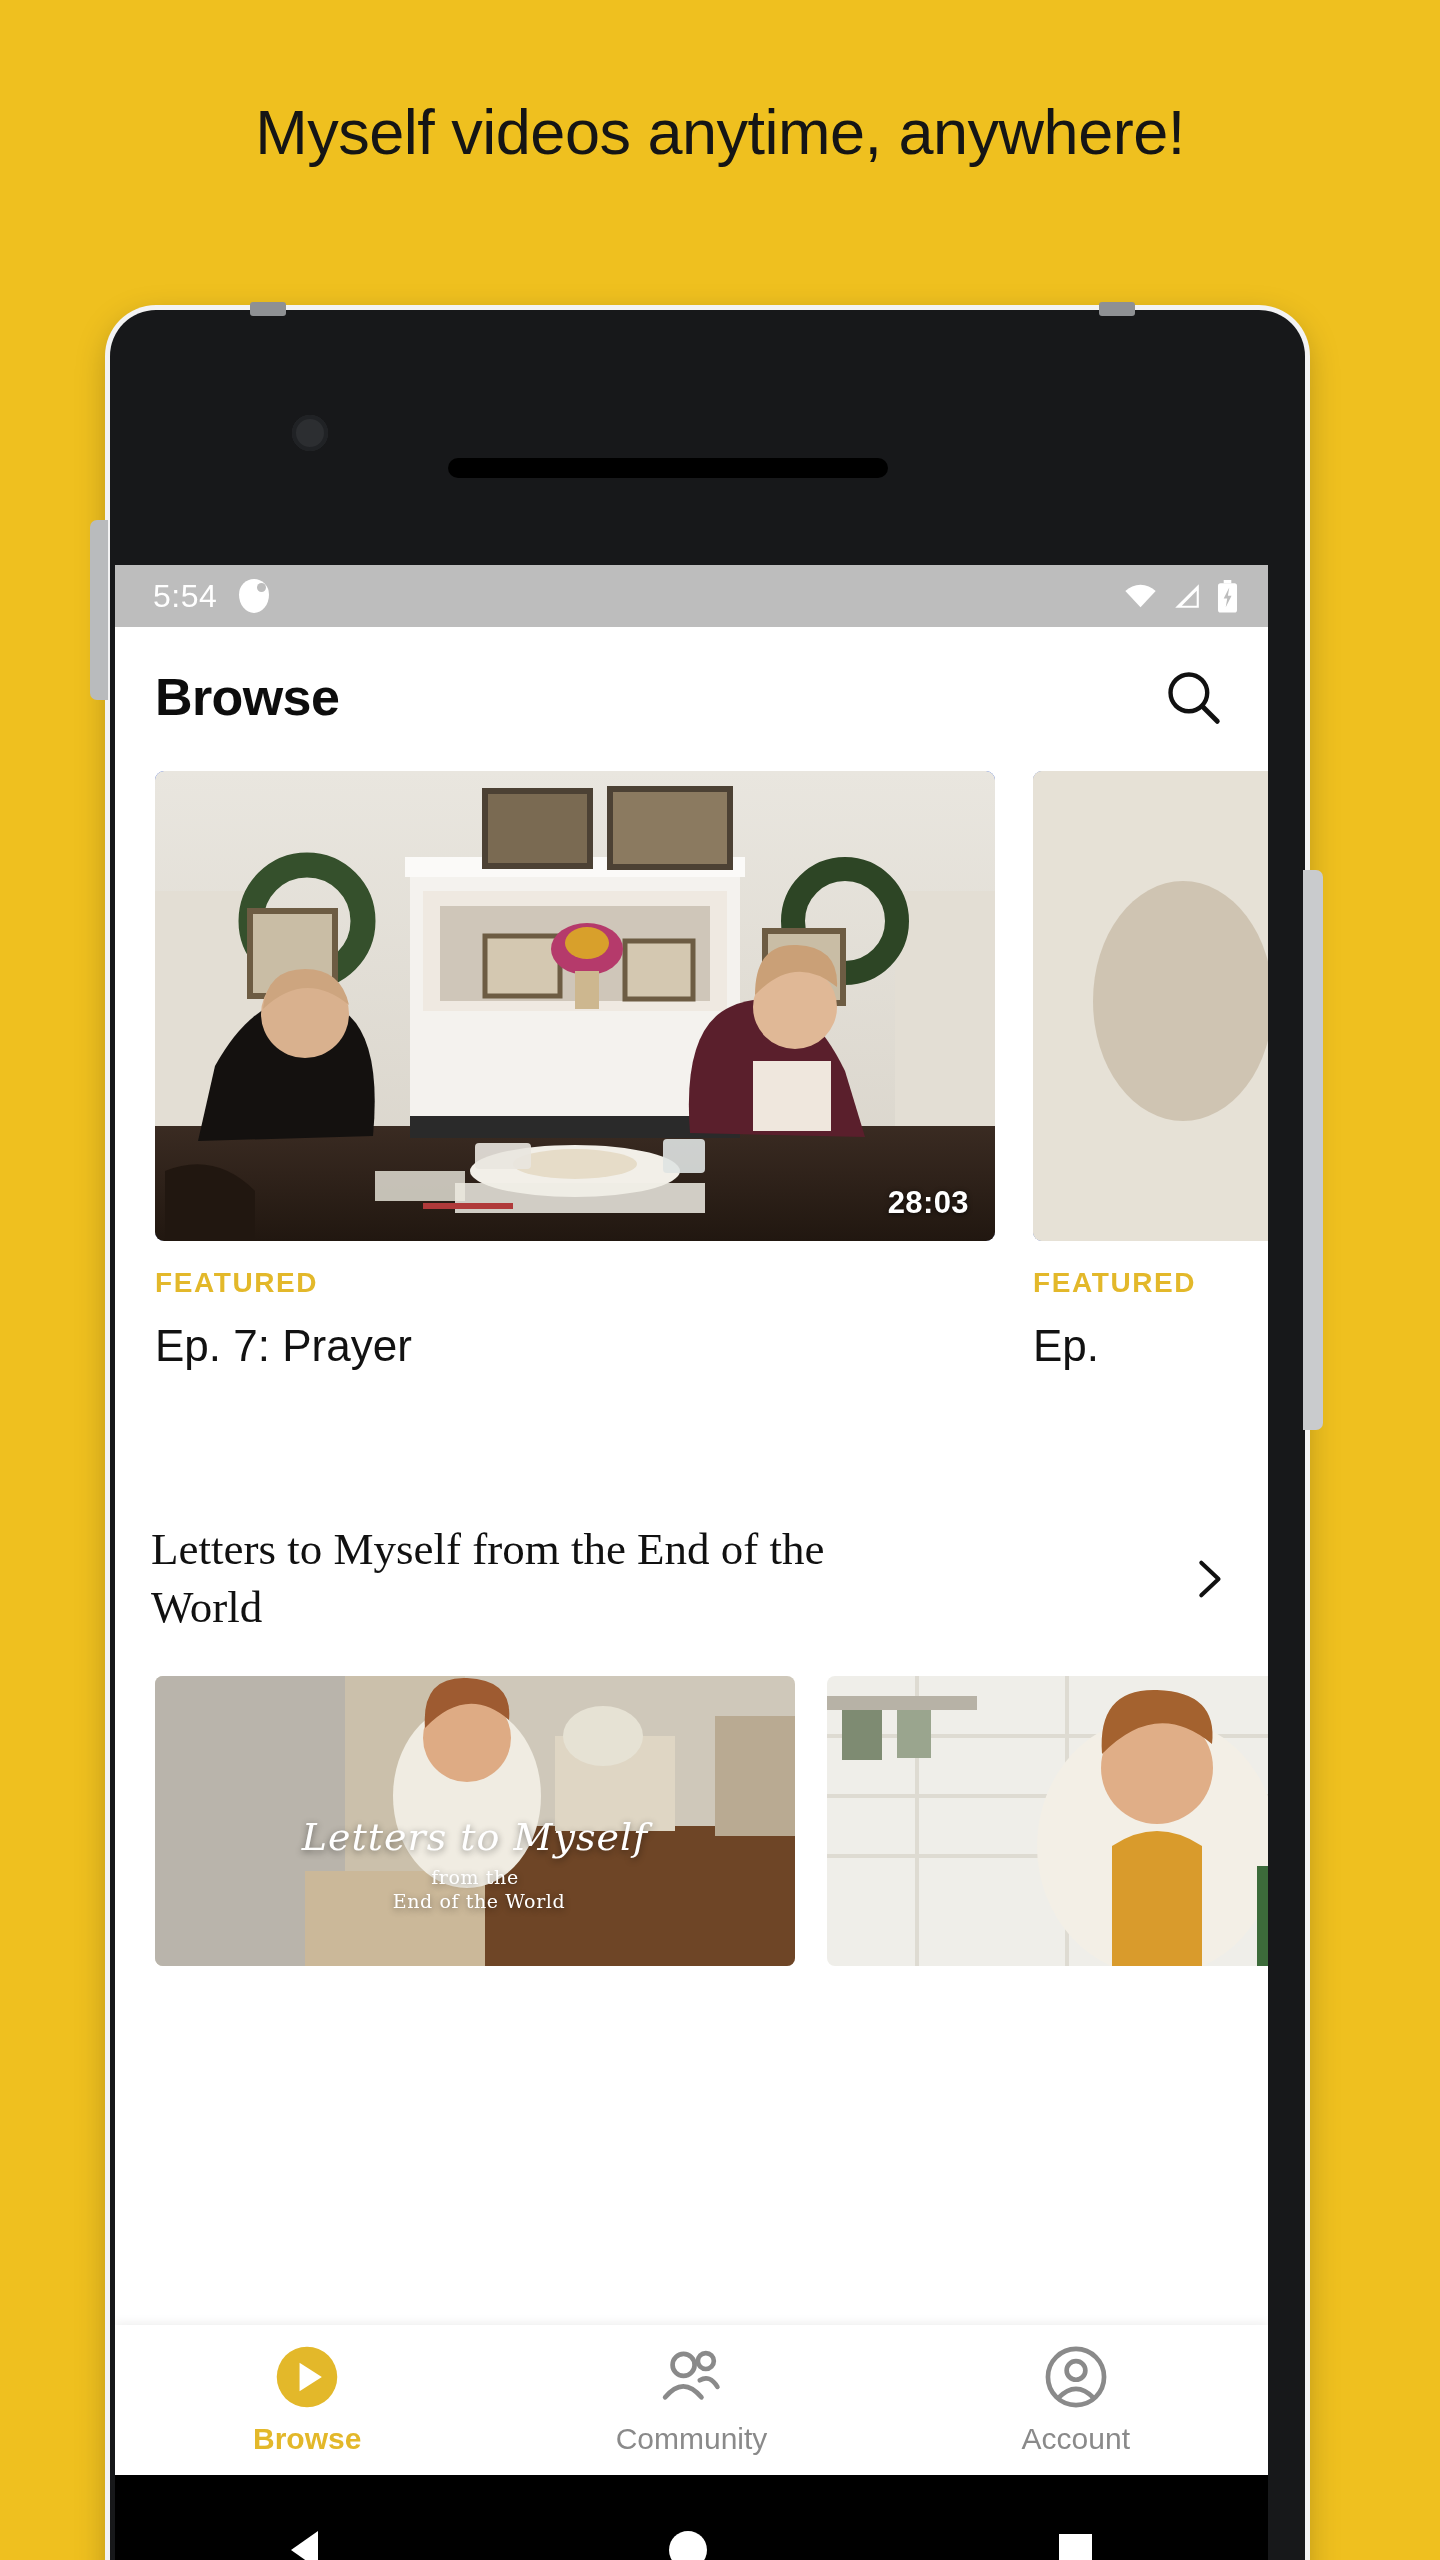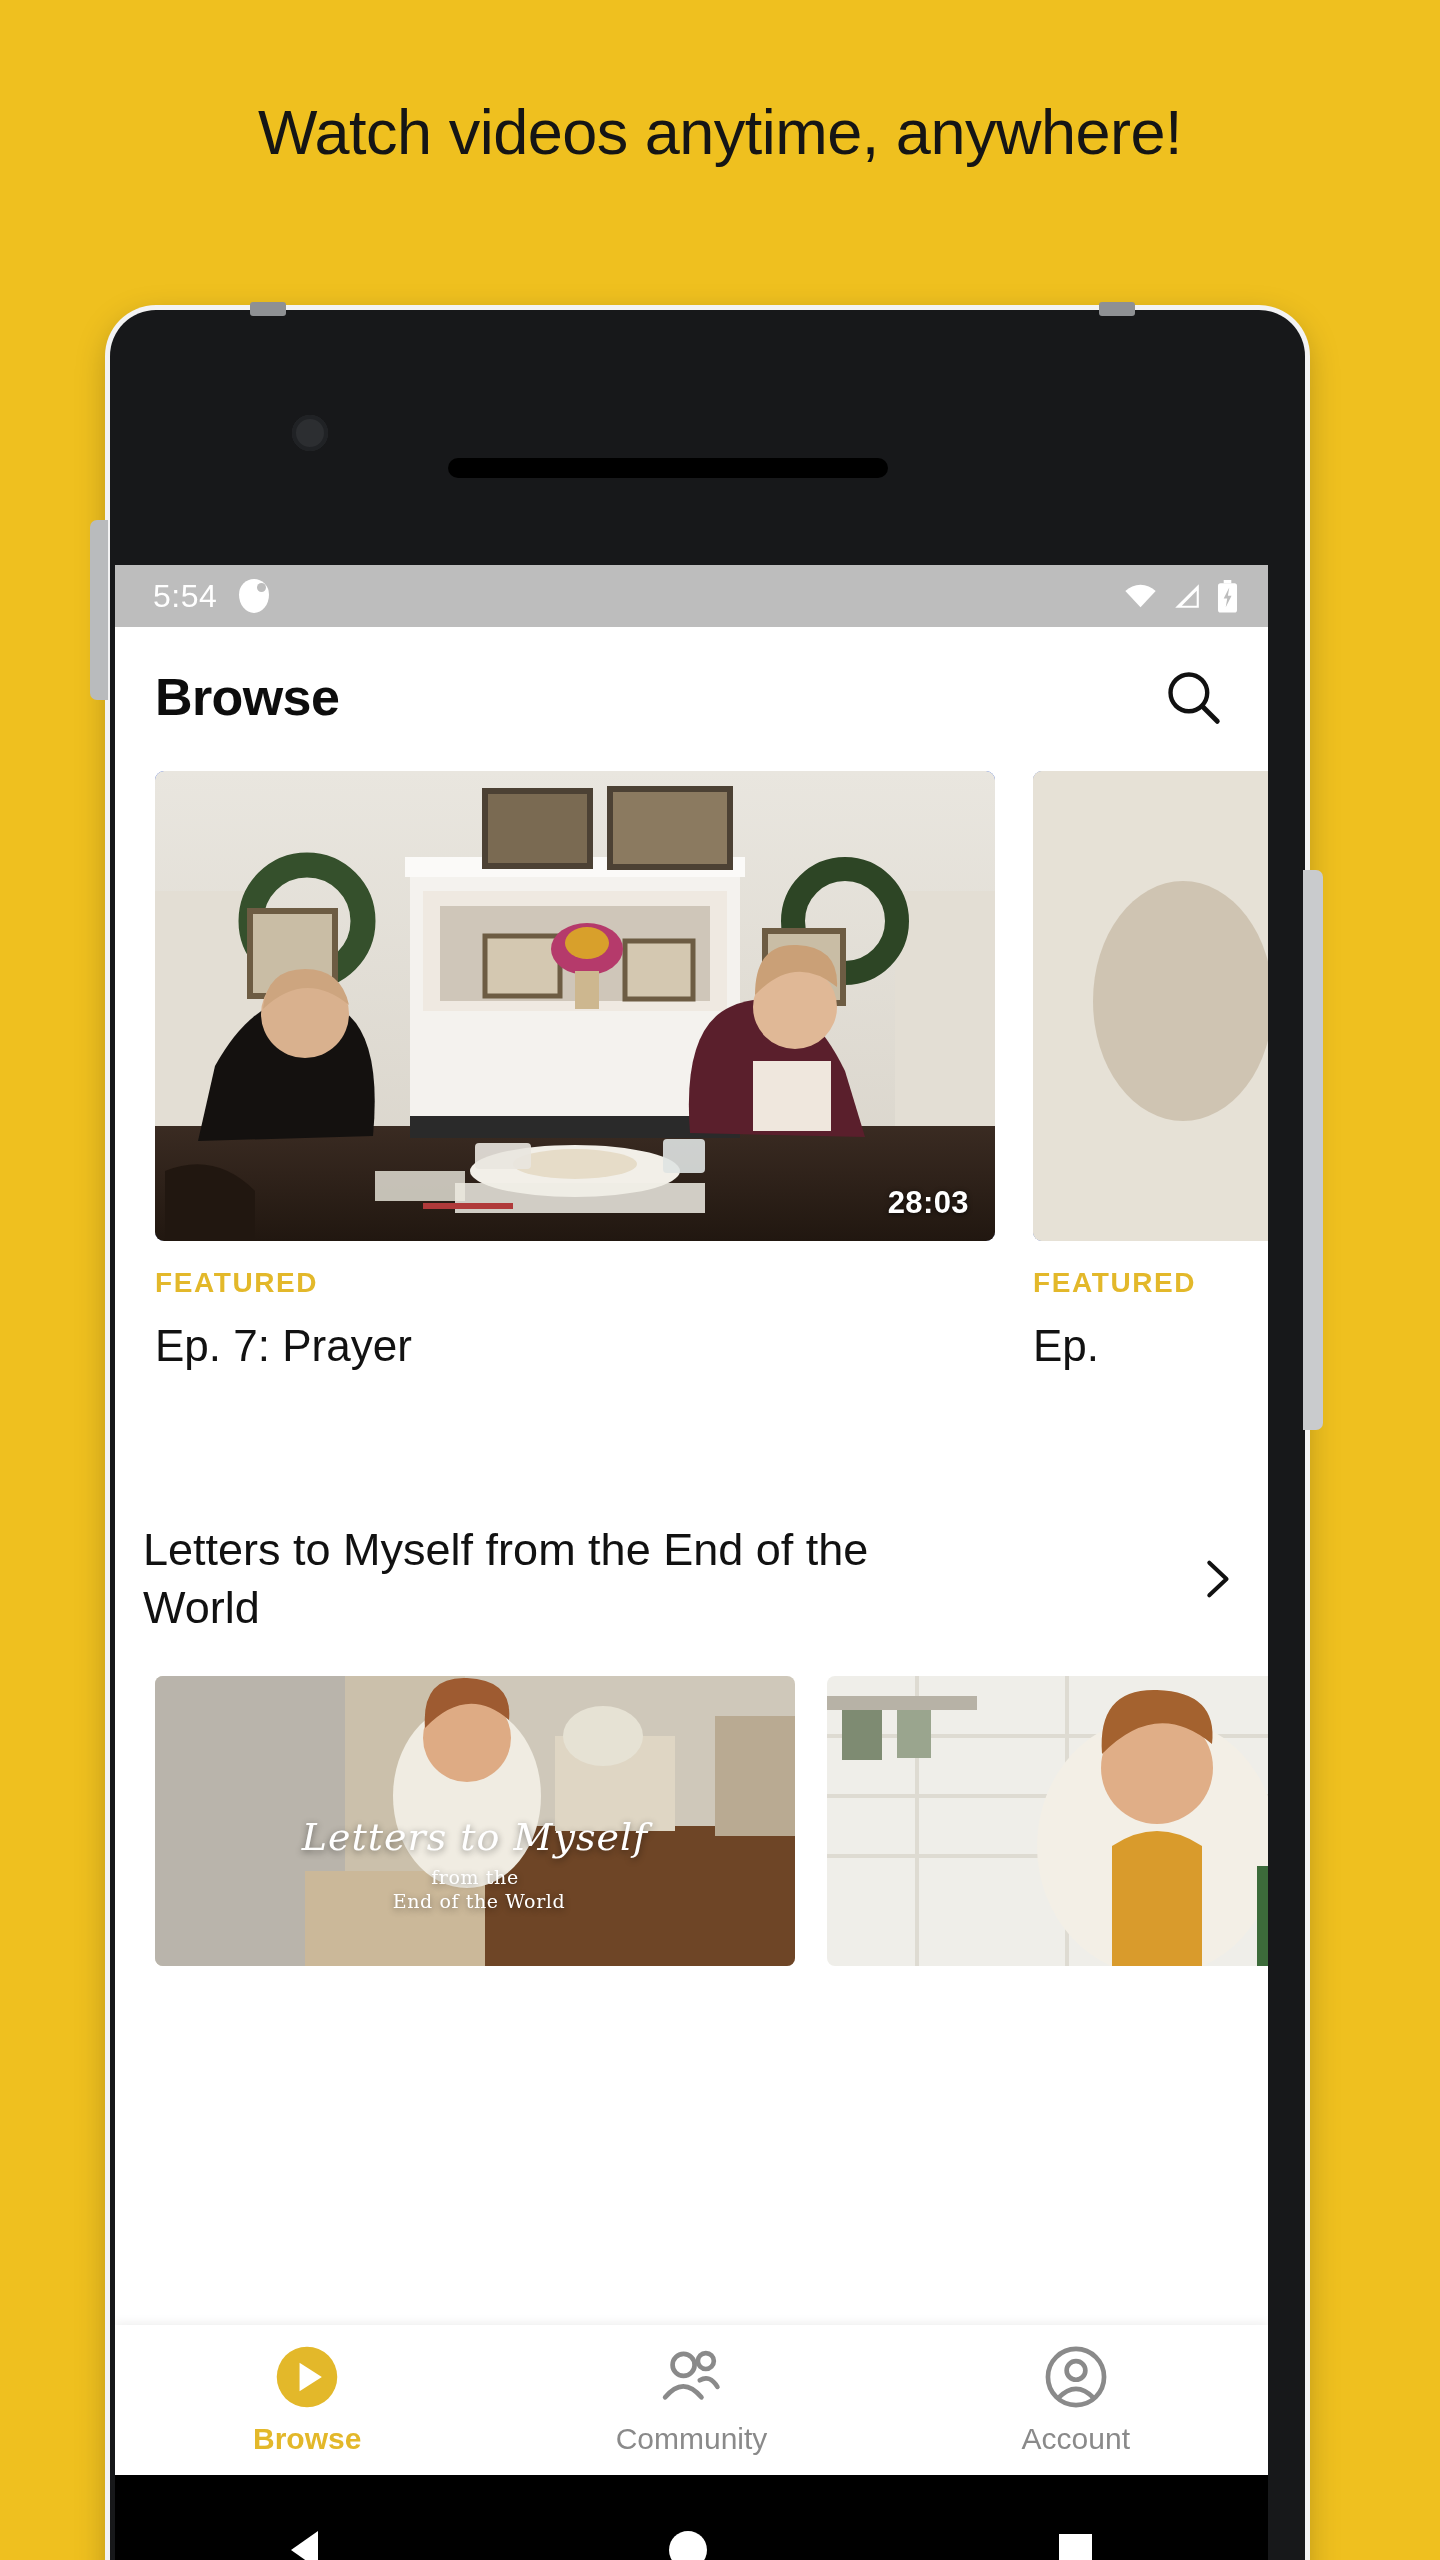--- a/index.html
+++ b/index.html
@@ -200,22 +200,23 @@
     margin-top:22px;
     font-size:44px;
     color:#121212;
     white-space:nowrap;
   }
 
   
   .section {
     display:flex;
     align-items:center;
-    padding:0 28px;
+    padding:0 36px;
     margin-top:70px;
+    font-family:Liberation Serif, serif;
   }
   .section-title {
     font-size:45px;
     color:#111;
     line-height:1.28;
     max-width:760px;
   }
   .chev {
     margin-left:auto;
     width:48px; height:48px;
@@ -306,21 +307,21 @@
     border-top:19px solid transparent;
     border-bottom:19px solid transparent;
     border-right:27px solid #fff;
   }
   .an-cir { width:38px;height:38px;border-radius:50%;background:#fff; }
   .an-sq { width:33px;height:33px;background:#fff; }
 </style>
 </head>
 <body>
 
-<div class="headline">Watch videos anytime, anywhere!</div>
+<div class="headline">Myself videos anytime, anywhere!</div>
 
 <div class="device">
   <div class="device-body">
     <div class="top-nub l"></div>
     <div class="top-nub r"></div>
     <div class="device-side"></div>
     <div class="device-side2"></div>
     <div class="camera"></div>
     <div class="speaker"></div>
 

